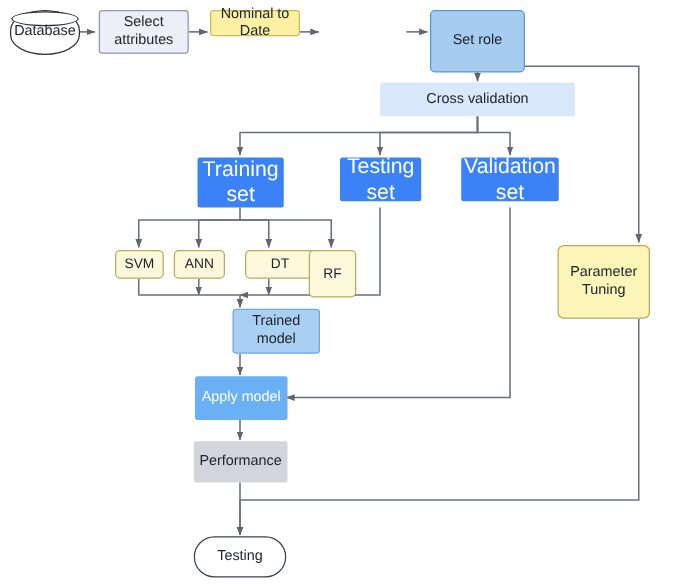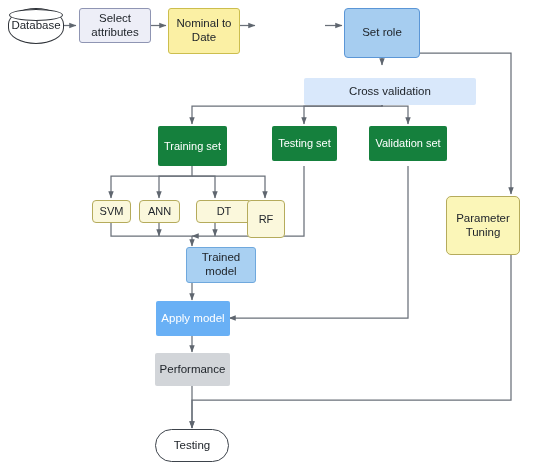--- a/index.html
+++ b/index.html
@@ -68,24 +68,24 @@
     font-size: 11.5px;
   }
   .n-bluefill {
     border: none;
     background: #d9e8fb;
     border-radius: 2px;
     font-size: 11.5px;
   }
   .n-bluesolid {
     border: none;
-    background: #15803d;
+    background: #3b82f6;
     color: #ffffff;
     border-radius: 2px;
-    font-size: 11px;
+    font-size: 17px;
   }
   .n-palyellow {
     border: 1.3px solid #b5ab5c;
     background: #fbf8dc;
     border-radius: 4px;
     font-size: 11px;
   }
   .n-bluepale {
     border: 1.3px solid #6fa8dd;
     background: #a9d0f2;
@@ -183,27 +183,27 @@
   </svg>
 
   <div class="node n-db" style="left:8px; top:8px; width:56px; height:36px;">
     <span class="db-top"></span>
     <span class="db-label">Database</span>
   </div>
 
   <div class="node n-lavender" style="left:79px; top:8px; width:72px; height:35px;">Select
 attributes</div>
 
-  <div class="node n-yellow" style="left:168px; top:8px; width:72px; height:46px;">Nominal to
+  <div class="node n-yellow" style="left:168px; top:8px; width:72px; height:21px;">Nominal to
 Date</div>
 
 
   <div class="node n-bluelight" style="left:344px; top:8px; width:76px; height:50px;">Set role</div>
 
-  <div class="node n-bluefill" style="left:304px; top:78px; width:172px; height:27px;text-align:right;">Cross validation</div>
+  <div class="node n-bluefill" style="left:304px; top:66px; width:156px; height:27px;text-align:right;">Cross validation</div>
 
   <div class="node n-bluesolid" style="left:158px; top:126px; width:69px; height:40px;">Training set</div>
 
   <div class="node n-bluesolid" style="left:272px; top:126px; width:65px; height:35px;">Testing set</div>
 
   <div class="node n-bluesolid" style="left:369px; top:126px; width:78px; height:35px;">Validation set</div>
 
   <div class="node n-palyellow" style="left:92px; top:200px; width:39px; height:23px;">SVM</div>
 
   <div class="node n-palyellow" style="left:139px; top:200px; width:41px; height:23px;">ANN</div>

